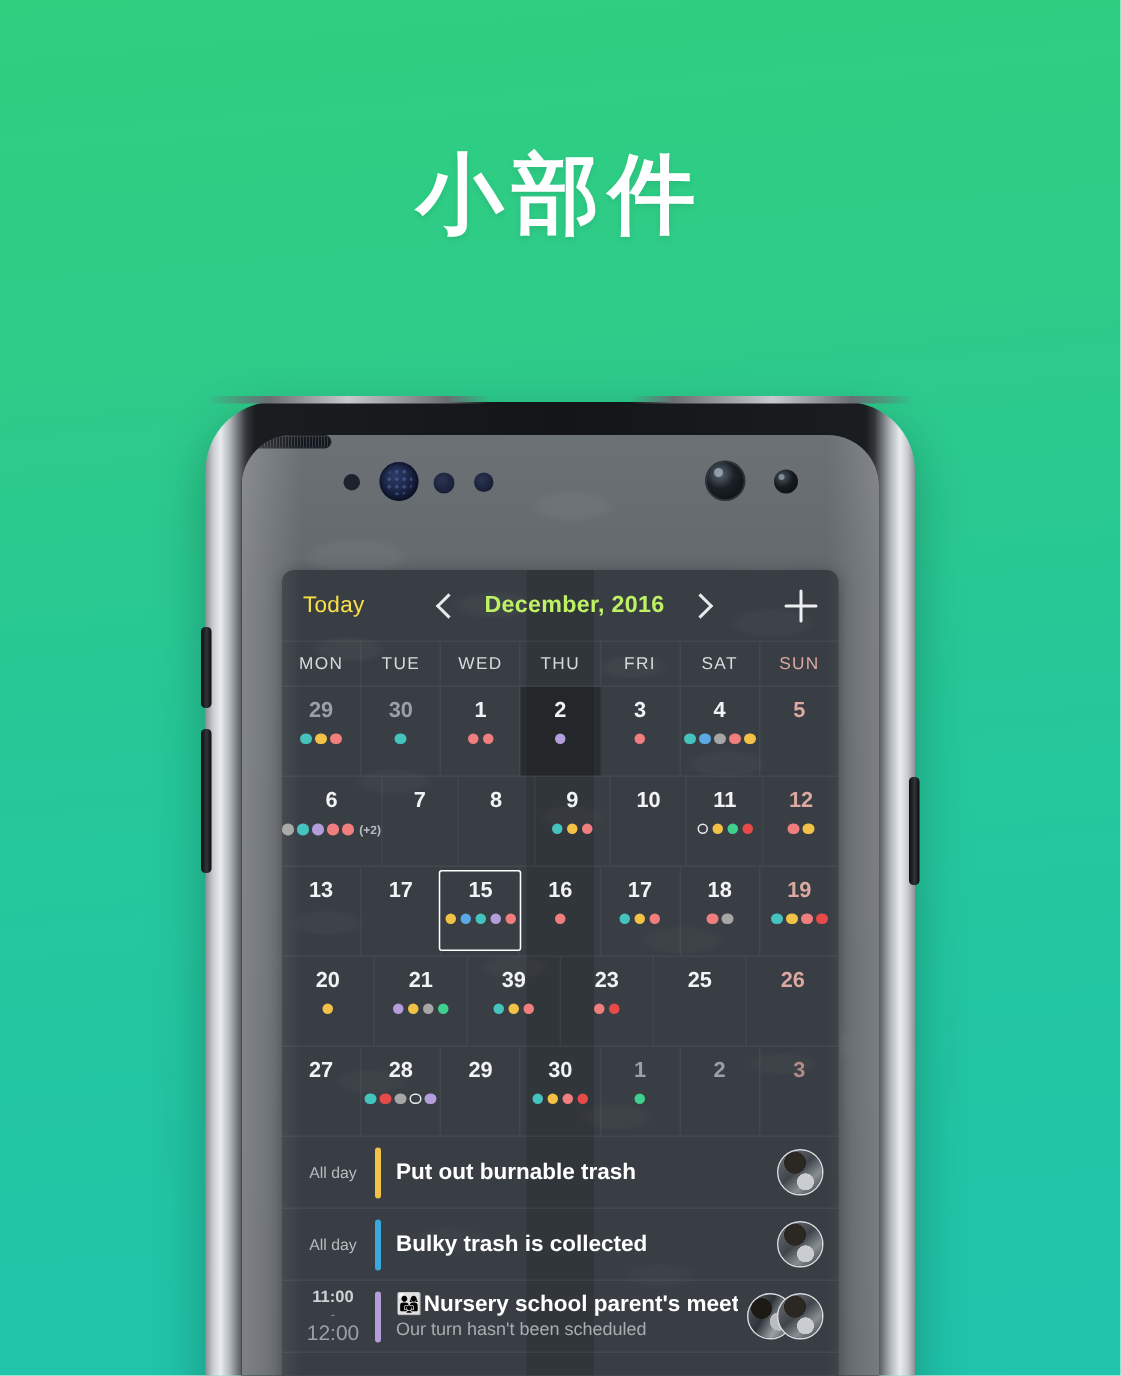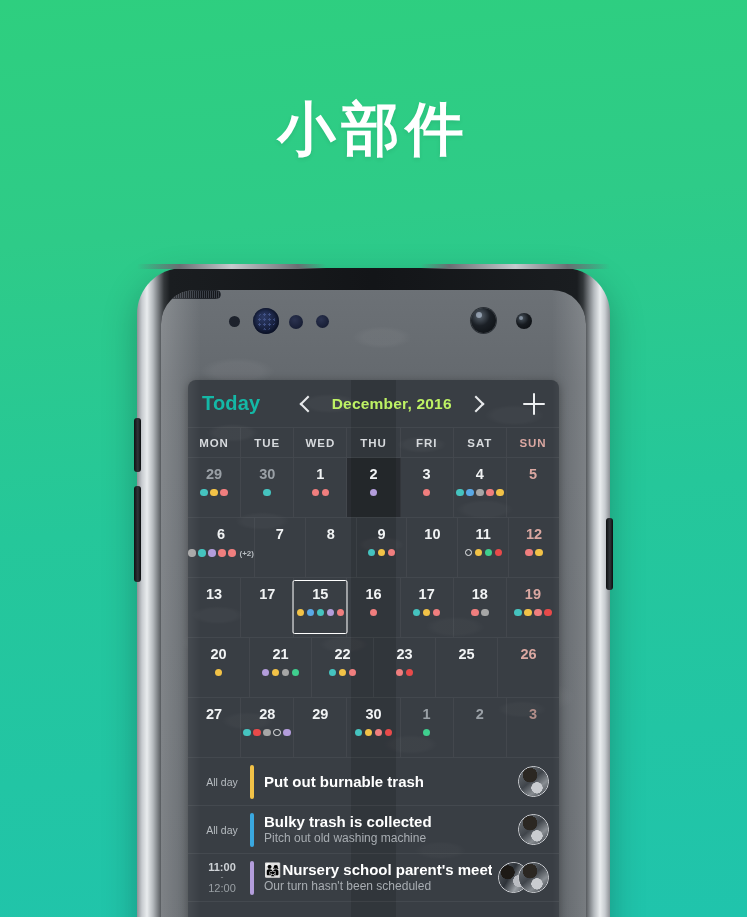--- a/index.html
+++ b/index.html
@@ -151,21 +151,21 @@
       radial-gradient(ellipse 44px 15px at 30% 76%, rgba(255,255,255,.02) 45%, transparent 65%),
       radial-gradient(ellipse 40px 14px at 68% 80%, rgba(255,255,255,.02) 45%, transparent 65%);
   }
 
   
   .wg-header {
     position:relative; z-index:2;
     height:47px; display:flex; align-items:center; padding:0 14px;
     color:#fff;
   }
-  .today-btn { font-size:20px; font-weight:bold; color:#14b8a6; letter-spacing:.2px; }
+  .today-btn { font-size:15px; font-weight:normal; color:#fde047; letter-spacing:.2px; }
   .month-nav { flex:1; display:flex; align-items:center; justify-content:center; gap:18px; }
   .chev { width:12px; height:12px; border-left:2.4px solid #e8eaec; border-bottom:2.4px solid #e8eaec;
           display:inline-block; }
   .chev-l { transform:rotate(45deg); }
   .chev-r { transform:rotate(-135deg); }
   .month-label { font-size:15.5px; font-weight:bold; color:#bef264; letter-spacing:.2px; white-space:nowrap;}
   .plus-btn { position:relative; width:22px; height:22px; }
   .plus-btn:before,.plus-btn:after{
     content:""; position:absolute; background:#edeff1; border-radius:1px;
   }
@@ -178,21 +178,21 @@
     left:calc(27px + (100% - 54px)*3/7 ); width:calc((100% - 54px)/7);
     top:0; bottom:0;
     background:rgba(0,0,0,.13);
   }
 
   
   .wd-row { position:relative; z-index:2; display:flex; height:31px;
             border-bottom:1px solid rgba(255,255,255,.055);
             border-top:1px solid rgba(255,255,255,.055); }
   .wd { flex:1; display:flex; align-items:center; justify-content:center;
-        font-size:11.5px; font-weight:bold; color:#d7dadd; letter-spacing:.9px;
+        font-size:11.5px; font-weight:normal; color:#d7dadd; letter-spacing:.9px;
         border-right:1px solid rgba(255,255,255,.05); }
   .wd:last-child { border-right:none; }
   .wd.sun { color:#dba8a2; }
 
   
   .cal-grid { position:relative; z-index:2; }
   .cal-row { display:flex; height:60px; border-bottom:1px solid rgba(255,255,255,.055); }
   .cell { flex:1; position:relative; display:flex; flex-direction:column;
           align-items:center; justify-content:flex-start; padding-top:9px;
           border-right:1px solid rgba(255,255,255,.05); }
@@ -210,21 +210,21 @@
   .more { font-size:8px; color:#b9bec3; margin-left:1.5px; font-weight:bold;}
 
   
   .events { position:relative; z-index:2; }
   .event { display:flex; align-items:center; height:48px; padding:0 10px 0 12px;
            border-bottom:1px solid rgba(255,255,255,.06); position:relative; }
   .ev-time { width:44px; flex:0 0 44px; text-align:center; color:#b7bcc1; line-height:1.15; }
   .ev-time .t-all { font-size:10.5px; }
   .ev-time .t-a { font-size:11px; display:block; font-weight:bold; color:#cfd3d7;}
   .ev-time .t-dash { font-size:9px; display:block; color:#8d9297; line-height:.9; }
-  .ev-time .t-b { font-size:11px; display:block; color:#9aa0a5;}
+  .ev-time .t-b { font-size:14px; display:block; color:#9aa0a5;}
   .ev-bar { width:4px; height:34px; border-radius:2px; margin:0 10px 0 6px; flex:0 0 4px; }
   .ev-body { flex:1; min-width:0; }
   .ev-title { font-size:15px; font-weight:bold; color:#ffffff; line-height:1.15;
               white-space:nowrap; overflow:hidden; text-overflow:clip; }
   .ev-sub { font-size:12px; color:#a8adb2; line-height:1.25; margin-top:1px;
             white-space:nowrap; overflow:hidden; }
   .ev-emoji { font-size:14px; margin-right:1px; }
   .ev-avatars { display:flex; align-items:center; flex:0 0 auto; margin-left:6px; }
   .av { width:31px; height:31px; border-radius:50%; border:1.6px solid #d8dade; overflow:hidden;
         position:relative; background:#4a4f55; }
@@ -445,21 +445,21 @@
             <div class="cell">
               <div class="num">21</div>
               <div class="dots">
                 <span class="dot" style="background: rgb(179, 157, 219);"></span>
                 <span class="dot" style="background: rgb(242, 194, 71);"></span>
                 <span class="dot" style="background: rgb(166, 166, 166);"></span>
                 <span class="dot" style="background: rgb(63, 207, 142);"></span>
               </div>
             </div>
             <div class="cell">
-              <div class="num">22</div>
+              <div class="num">39</div>
               <div class="dots">
                 <span class="dot" style="background: rgb(69, 195, 191);"></span>
                 <span class="dot" style="background: rgb(242, 194, 71);"></span>
                 <span class="dot" style="background: rgb(240, 126, 126);"></span>
               </div>
             </div>
             <div class="cell">
               <div class="num">23</div>
               <div class="dots">
                 <span class="dot" style="background: rgb(240, 126, 126);"></span>
@@ -525,21 +525,20 @@
               <div class="av">
                 <div class="a1"></div>
               </div>
             </div>
           </div>
           <div class="event">
             <div class="ev-time"><span class="t-all">All day</span></div>
             <div class="ev-bar" style="background: rgb(58, 168, 224);"></div>
             <div class="ev-body">
               <div class="ev-title"><span>Bulky trash is collected</span></div>
-              <div class="ev-sub">Pitch out old washing machine</div>
             </div>
             <div class="ev-avatars">
               <div class="av">
                 <div class="a1"></div>
               </div>
             </div>
           </div>
           <div class="event">
             <div class="ev-time">
               <span class="t-a">11:00</span>

